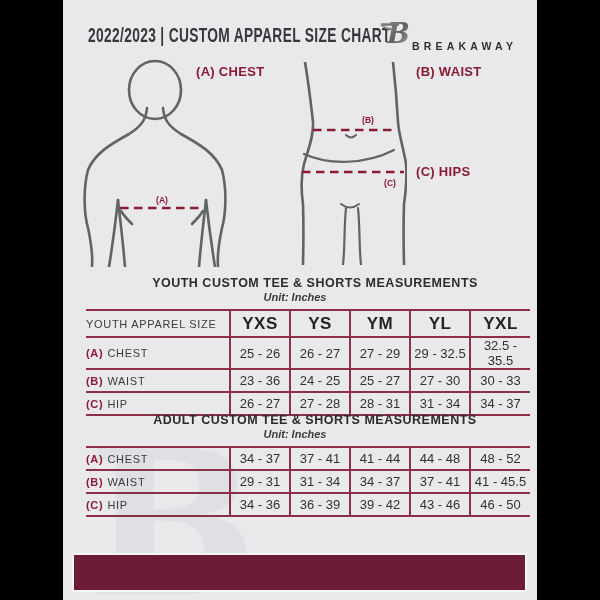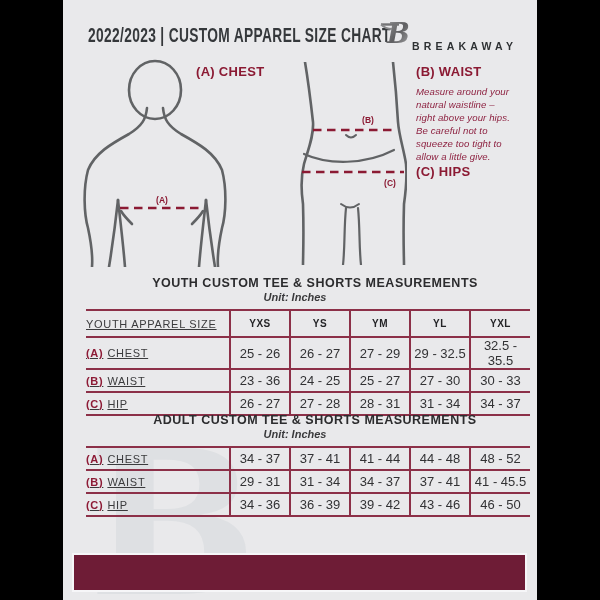--- a/index.html
+++ b/index.html
@@ -59,25 +59,25 @@
   }
   table.size-table tr { border-top:2px solid #8c3048; }
   table.size-table td { padding:0; border:none; }
   table.size-table td + td { border-left:2px solid #8c3048; }
   table.size-table col.c-label { width:144px; }
   table.size-table col.c-size  { width:60px; }
   tr.t-head td { height:25px; }
   tr.t-row td  { height:21px; }
   td.label-cell {
     padding-left:10px; text-align:left; font-size:11px;
-    letter-spacing:0.7px; color:#3b3b3d;text-decoration:underline;
+    letter-spacing:0.7px; color:#3b3b3d;
   }
   td.label-cell .row-key { color:#8d1b36; font-weight:bold; margin-right:4px; }
   td.size-head {
-    text-align:center; font-weight:bold; font-size:10px;
+    text-align:center; font-weight:bold; font-size:17px;
     color:#242427; letter-spacing:0.5px;
   }
   td.val-cell { text-align:center; font-size:13px; color:#323234; }
 
   .footer-bar {
     position:absolute; left:72px; top:553px; width:455px; height:39px;
     background:#6e1c36; border:2px solid #f6f6f8; box-sizing:border-box;
   }
   svg { display:block; }
 </style>
@@ -139,26 +139,20 @@
       </g>
       <path d="M30 68 L114 68" stroke="#8b1a33" stroke-width="2.4" stroke-dasharray="8.5 5.5" fill="none"></path>
       <path d="M19 110 L121 110" stroke="#8b1a33" stroke-width="2.4" stroke-dasharray="8.5 5.5" fill="none"></path>
       <text x="85" y="61" text-anchor="middle" font-family="Liberation Sans, sans-serif" font-size="8.5" font-weight="bold" fill="#8b1a33">(B)</text>
       <text x="107" y="124" text-anchor="middle" font-family="Liberation Sans, sans-serif" font-size="8.5" font-weight="bold" fill="#8b1a33">(C)</text>
     </svg>
 
     <div class="inst-head" style="left:196px;top:64px;">(A) CHEST</div>
 
     <div class="inst-head" style="left:416px;top:64px;">(B) WAIST</div>
-    <div class="inst-body" style="left:416px;top:85px;width:122px;">Measure around your
-natural waistline –
-right above your hips.
-Be careful not to
-squeeze too tight to
-allow a little give.</div>
 
     <div class="inst-head" style="left:416px;top:164px;">(C) HIPS</div>
 
     <div class="sec-title" style="top:276px;">YOUTH CUSTOM TEE &amp; SHORTS MEASUREMENTS</div>
     <div class="sec-unit" style="top:291px;">Unit: Inches</div>
 
     <table class="size-table" style="top:309px;">
       <colgroup>
           <col class="c-label">
           <col class="c-size">

